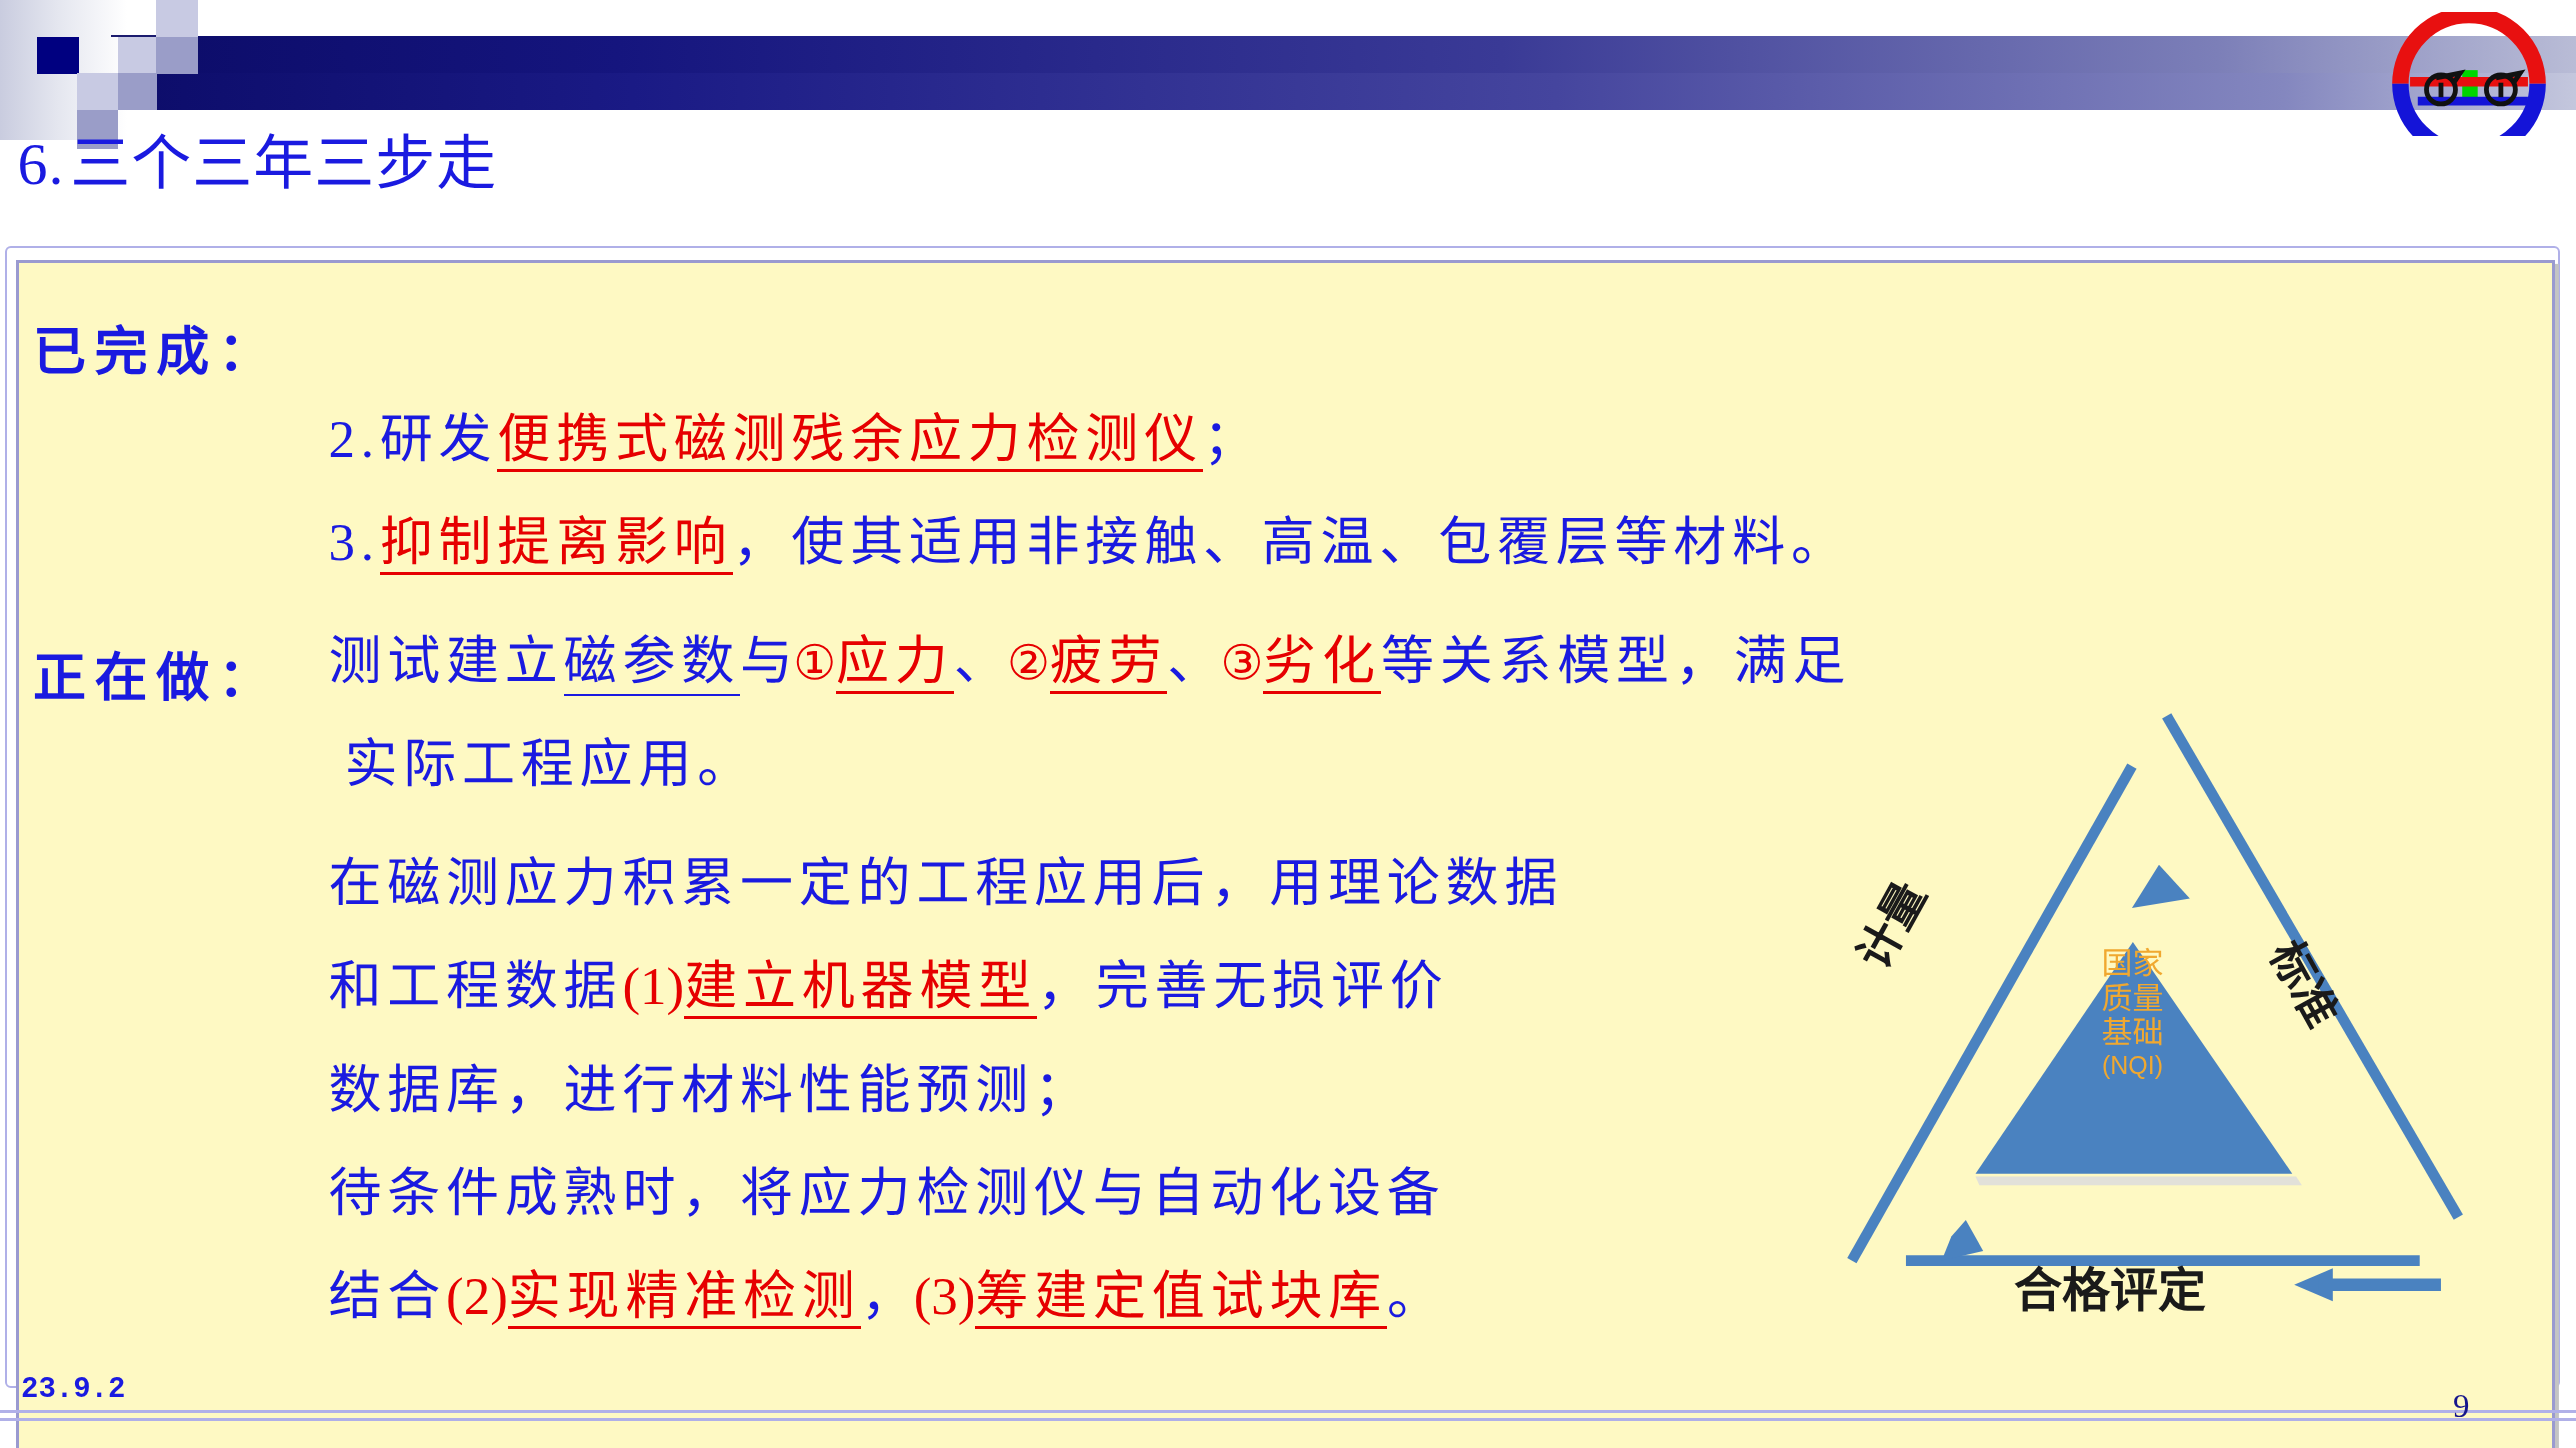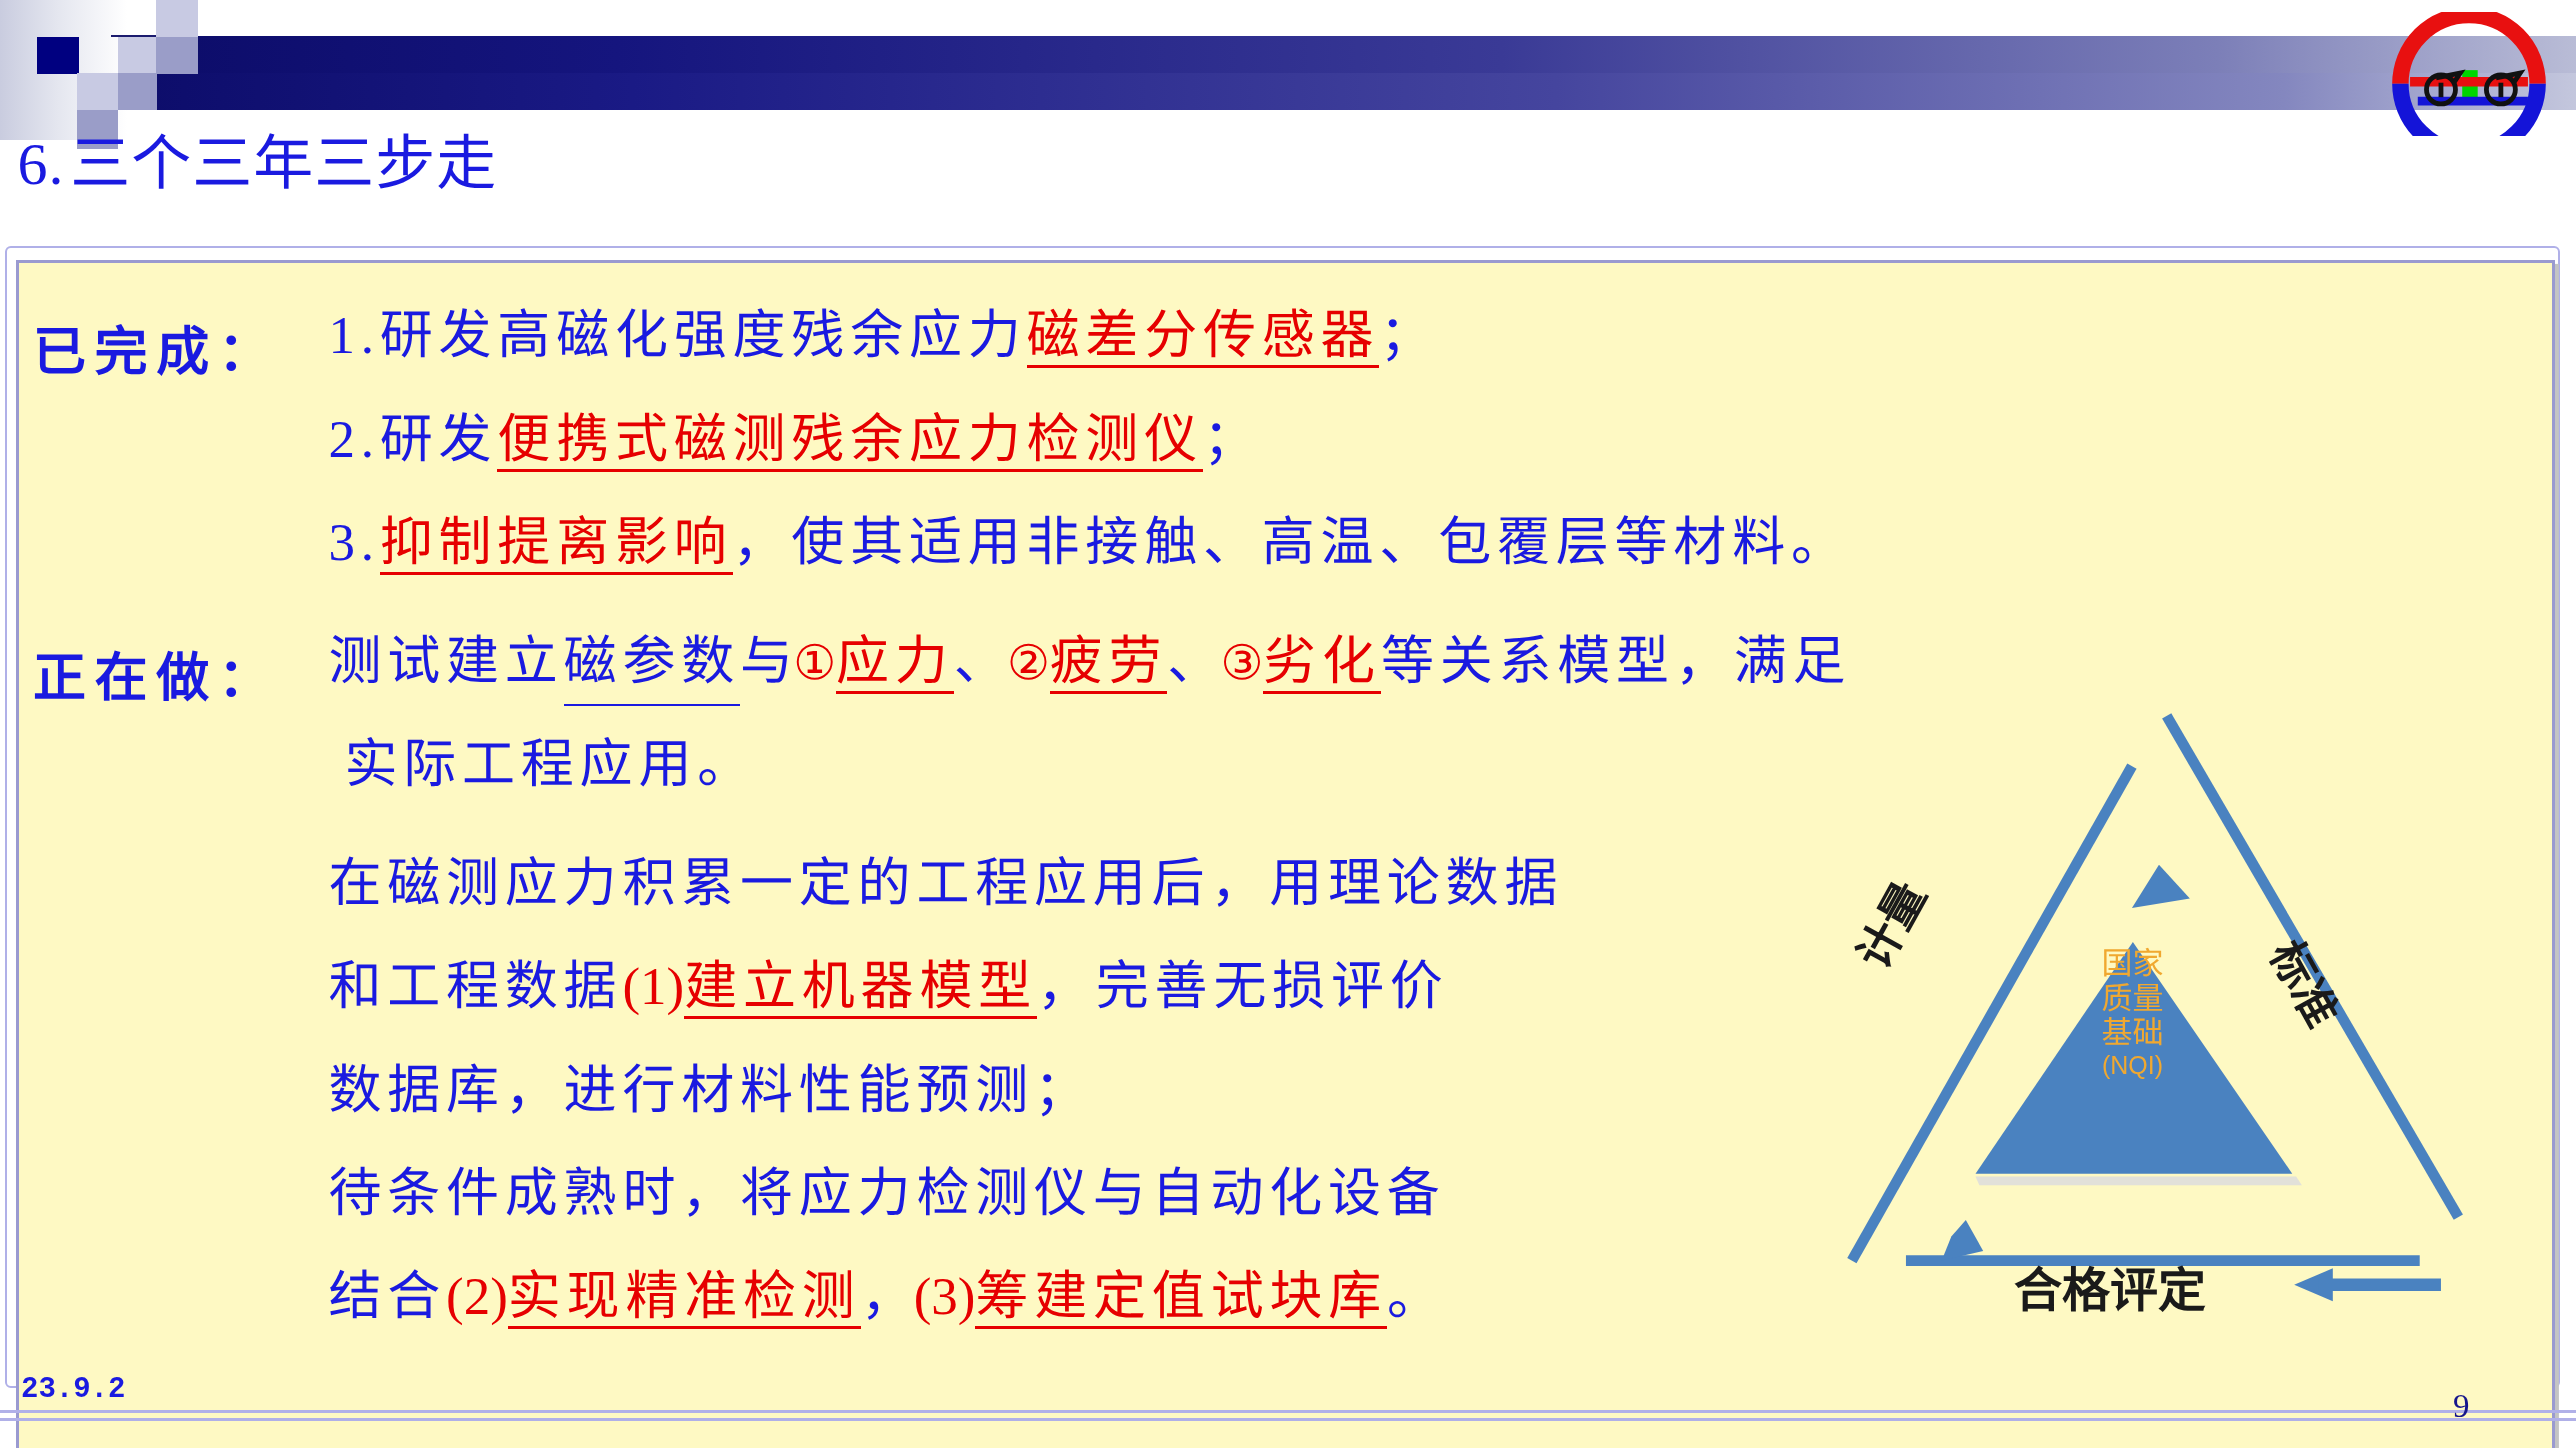--- a/index.html
+++ b/index.html
@@ -121,21 +121,21 @@
   .red { color: #e60000; }
   .blue { color: #1a1ae0; }
   .ul-red {
     color: #e60000;
     border-bottom: 3.9px solid #e60000;
     padding-bottom: 1px;
   }
   .ul-blue {
     color: #1a1ae0;
     border-bottom: 2.9px solid #1a1ae0;
-    padding-bottom: 14px;
+    padding-bottom: 4px;
   }
   .circnum {
     color: #e60000;
     font-family: "DejaVu Sans", sans-serif;
     font-size: 48px;
   }
 
   
   .nqi {
     position: absolute;
@@ -252,23 +252,20 @@
   <span class="num">6.</span><span>三个三年三步走</span>
 </div>
 
 <div class="content-outer"></div>
 
 <div class="content-inner">
   <div class="body-text">
 
     <div class="lbl" style="top:46px;">已完成：</div>
 
-    <div class="trow ind" style="top:46px;">
-      <span class="sp blue">1.</span><span class="sp blue">研发高磁化强度残余应力</span><span class="sp ul-red">磁差分传感器</span><span class="blue">；</span>
-    </div>
 
     <div class="trow ind" style="top:150px;">
       <span class="sp blue">2.</span><span class="sp blue">研发</span><span class="sp ul-red">便携式磁测残余应力检测仪</span><span class="blue">；</span>
     </div>
 
     <div class="trow ind" style="top:253px;">
       <span class="sp blue">3.</span><span class="sp ul-red">抑制提离影响</span><span class="sp blue">，使其适用非接触、高温、包覆层等材料。</span>
     </div>
 
     <div class="lbl" style="top:372px;">正在做：</div>

